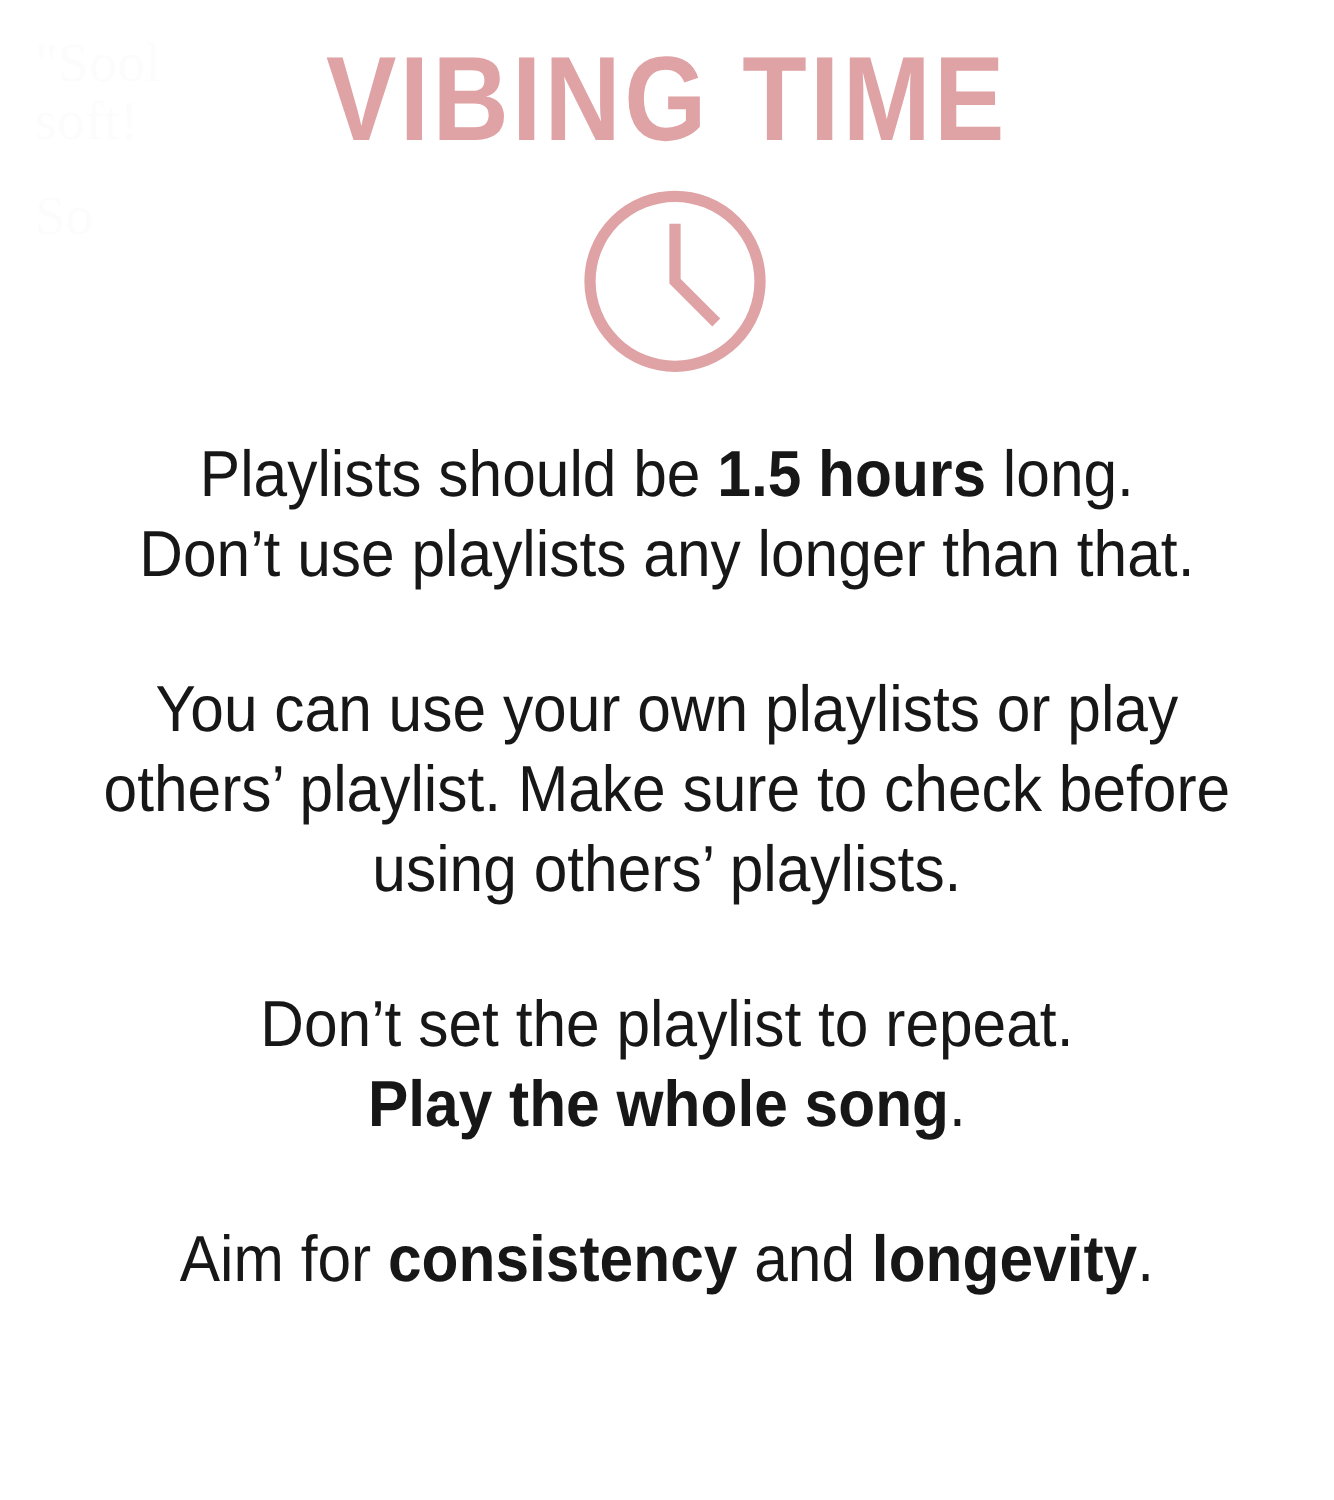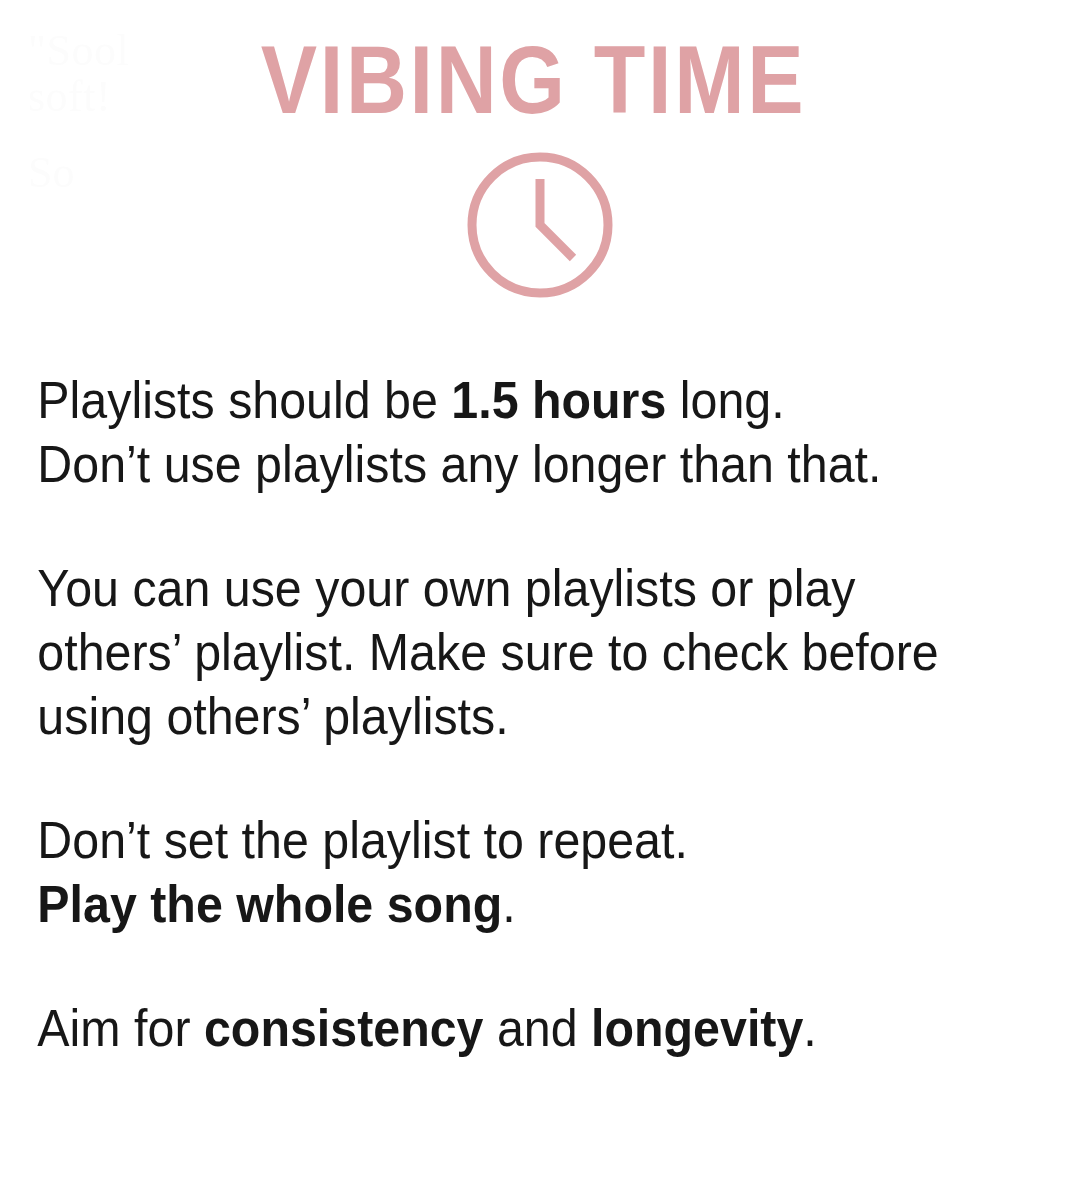--- a/index.html
+++ b/index.html
@@ -74,24 +74,24 @@
     left: 463px;
     top: 148px;
     width: 154px;
     height: 154px;
   }
   .clock-wrap svg { display: block; }
 
   
   .body-copy {
     position: absolute;
-    top: 368px;
+    top: 348px;
     left: 0;
     width: 1067px;
-    text-align: left;
+    text-align: center;
     color: #171717;
   }
   .para {
     font-family: "Liberation Sans Narrow", "Liberation Sans", sans-serif;
     font-size: 52px;
     line-height: 64px;
     font-weight: normal;
     letter-spacing: 0px;
     transform: scaleX(0.93);
     transform-origin: center center;

